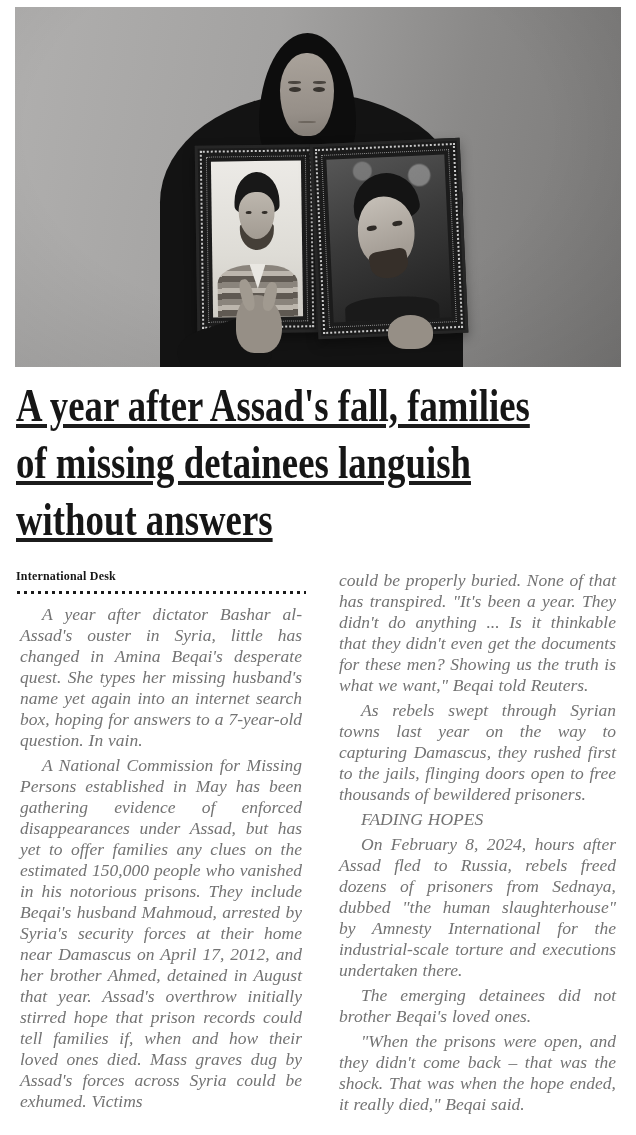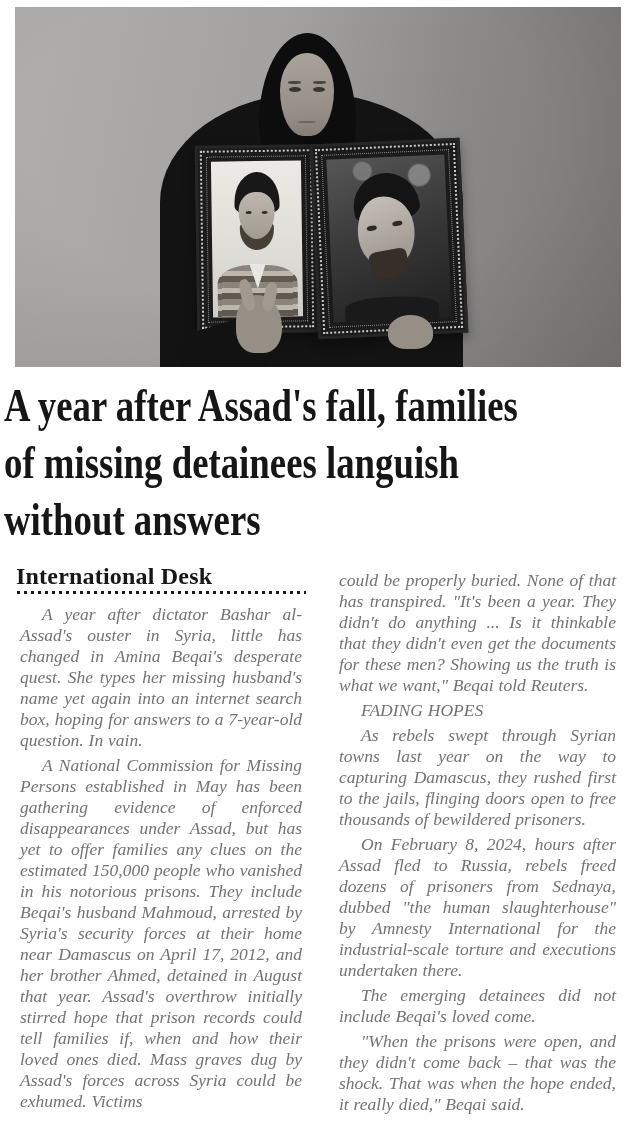--- a/index.html
+++ b/index.html
@@ -73,33 +73,33 @@
   .m2-beard{left:33%;top:57%;width:32%;height:17%;background:#362f29;border-radius:25% 25% 60% 60%;transform:rotate(-8deg);}
   .m2-shirt{left:10%;bottom:-2%;width:80%;height:16%;background:#1a1a1a;border-radius:40% 40% 0 0;}
 
   .hand-center{left:36.5%;top:80%;width:7.5%;height:16%;background:#968f86;border-radius:45% 55% 40% 40%;z-index:6;}
   .hand-center::before{content:"";position:absolute;left:10%;top:-28%;width:26%;height:55%;background:#a19a90;border-radius:40%;transform:rotate(-14deg);}
   .hand-center::after{content:"";position:absolute;right:12%;top:-22%;width:26%;height:50%;background:#a19a90;border-radius:40%;transform:rotate(12deg);}
   .hand-right{left:61.5%;top:85.5%;width:7.5%;height:9.5%;background:#968f86;border-radius:50% 50% 40% 40%;z-index:6;}
   .sleeve-left{left:27%;top:88%;width:15%;height:16%;background:#121212;border-radius:30%;transform:rotate(-18deg);z-index:5;}
 
   
-  .headline{margin:10px 16px 0 4px;}
+  .headline{margin:10px 16px 0 16px;text-decoration:underline;}
   .headline span{
     display:block;white-space:nowrap;
     font-weight:bold;font-size:46px;line-height:57px;color:#161616;
     transform:scaleX(0.80);transform-origin:0 50%;
   }
 
   
   .body-grid{
     display:grid;grid-template-columns:290px 285px;column-gap:29px;
     margin:18px 16px 0 16px;
   }
-  .byline{font-weight:bold;font-size:24px;line-height:20px;color:#171717;letter-spacing:0.2px;}
+  .byline{font-weight:bold;font-size:12px;line-height:20px;color:#171717;letter-spacing:0.2px;}
   .dotted-rule{
     margin-top:4px;height:5px;width:100%;
     background-image:radial-gradient(circle at 2.5px 2.5px,#1a1a1a 1.6px,transparent 1.9px);
     background-size:7px 5px;background-repeat:repeat-x;
   }
   .para{
     margin:4px;font-size:17.5px;line-height:21px;text-align:justify;
     color:#737373;word-spacing:0.5px;font-style:italic;
   }
   .col-left .para:first-of-type{margin-top:9px;}
@@ -164,21 +164,21 @@
 
   <div class="body-grid">
     <div class="col col-left">
       <div class="byline">International Desk</div>
       <div class="dotted-rule"></div>
       <p class="para indent">A year after dictator Bashar al-Assad's ouster in Syria, little has changed in Amina Beqai's desperate quest. She types her missing husband's name yet again into an internet search box, hoping for answers to a 7-year-old question. In vain.</p>
       <p class="para indent">A National Commission for Missing Persons established in May has been gathering evidence of enforced disappearances under Assad, but has yet to offer families any clues on the estimated 150,000 people who vanished in his notorious prisons. They include Beqai's husband Mahmoud, arrested by Syria's security forces at their home near Damascus on April 17, 2012, and her brother Ahmed, detained in August that year. Assad's overthrow initially stirred hope that prison records could tell families if, when and how their loved ones died. Mass graves dug by Assad's forces across Syria could be exhumed. Victims</p>
     </div>
     <div class="col col-right">
       <p class="para">could be properly buried. None of that has transpired. "It's been a year. They didn't do anything ... Is it thinkable that they didn't even get the documents for these men? Showing us the truth is what we want," Beqai told Reuters.</p>
+      <p class="para indent">As rebels swept through Syrian towns last year on the way to capturing Damascus, they rushed first to the jails, flinging doors open to free thousands of bewildered prisoners.</p>
       <p class="para indent">FADING HOPES</p>
-      <p class="para indent">As rebels swept through Syrian towns last year on the way to capturing Damascus, they rushed first to the jails, flinging doors open to free thousands of bewildered prisoners.</p>
       <p class="para indent">On February 8, 2024, hours after Assad fled to Russia, rebels freed dozens of prisoners from Sednaya, dubbed "the human slaughterhouse" by Amnesty International for the industrial-scale torture and executions undertaken there.</p>
-      <p class="para indent">The emerging detainees did not include Beqai's loved come.</p>
+      <p class="para indent">The emerging detainees did not brother Beqai's loved ones.</p>
       <p class="para indent">"When the prisons were open, and they didn't come back – that was the shock. That was when the hope ended, it really died," Beqai said.</p>
     </div>
   </div>
 
 </div>
 
 </body></html>

